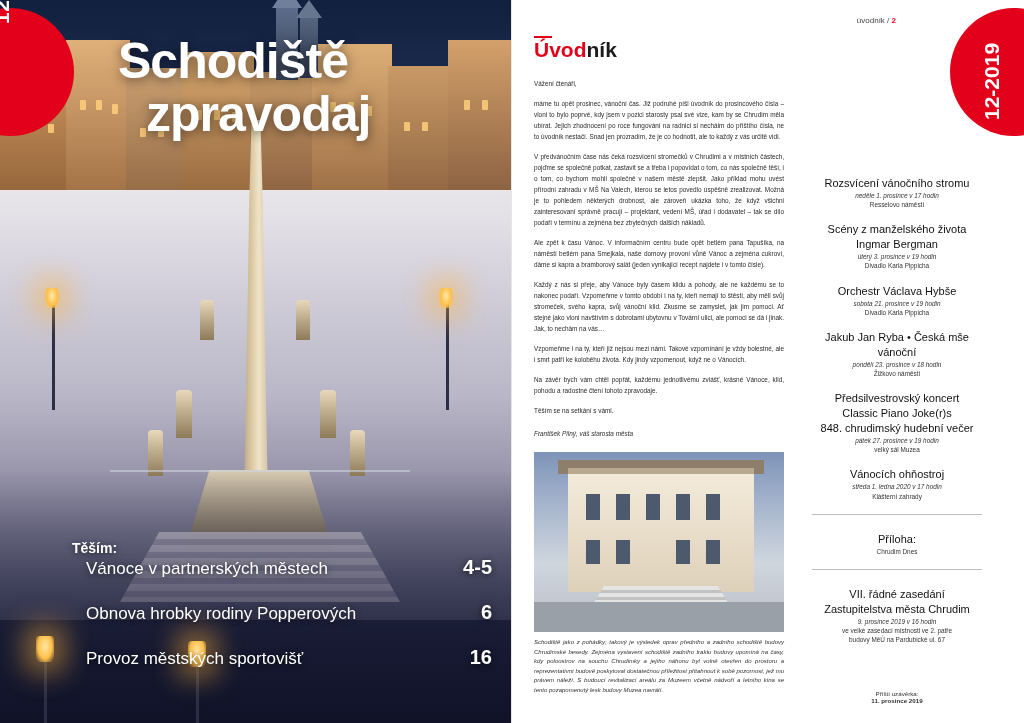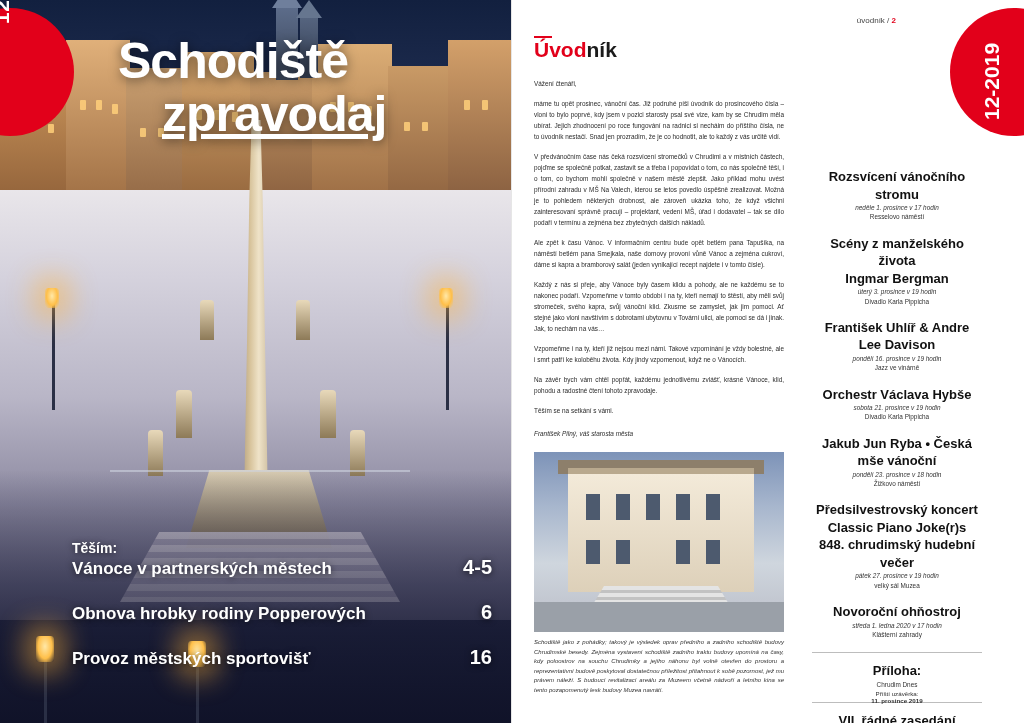--- a/index.html
+++ b/index.html
@@ -70,27 +70,27 @@
     color:#fff;font-weight:bold;font-size:21px;letter-spacing:.5px;
     transform:rotate(-90deg);transform-origin:left top;
     white-space:nowrap;
   }
   .cover-title{
     position:absolute;left:118px;top:36px;width:392px;
     color:#fff;font-weight:bold;font-size:50px;line-height:1.02;
     text-shadow:0 2px 12px rgba(0,0,0,.55);
     letter-spacing:-1px;
   }
-  .cover-title .l2{display:block;margin-left:44px;margin-top:2px;text-decoration:underline;}
+  .cover-title .l2{display:block;margin-left:28px;margin-top:2px;}
   .toc{
     position:absolute;left:72px;top:540px;width:420px;color:#fff;
   }
   .toc .label{font-size:14px;font-weight:bold;text-shadow:0 1px 6px rgba(0,0,0,.7);}
   .toc-row{display:flex;align-items:flex-end;justify-content:space-between;margin-bottom:22px;}
-  .toc-row .t{font-size:17px;font-weight:bold;text-shadow:0 1px 6px rgba(0,0,0,.7);line-height:1.25;}
+  .toc-row .t{font-size:17px;font-weight:normal;text-shadow:0 1px 6px rgba(0,0,0,.7);line-height:1.25;margin-left:14px;}
   .toc-row .p{font-size:20px;font-weight:bold;text-shadow:0 1px 6px rgba(0,0,0,.7);margin-left:14px;}
 
   
   .right{position:absolute;left:512px;top:0;width:512px;height:723px;background:#fff;}
   .folio{
     position:absolute;right:128px;top:16px;font-size:8px;color:#444;
   }
   .folio b{color:#e2001a;}
   .badge-right{
     position:absolute;right:-54px;top:8px;width:128px;height:128px;border-radius:50%;
@@ -126,21 +126,21 @@
     clip-path:polygon(12% 0%,88% 0%,100% 100%,0% 100%);}
   .ph-ground{position:absolute;left:0;top:150px;width:250px;height:30px;background:#9aa0a8;}
   .caption{
     position:absolute;left:22px;top:638px;width:250px;
     font-size:6px;line-height:1.6;color:#333;font-style:italic;text-align:justify;
   }
   .events{
     position:absolute;left:300px;top:168px;width:170px;text-align:center;
   }
   .ev{margin-bottom:13px;}
-  .ev .name{font-size:13px;font-weight:bold;color:#111;line-height:1.35;}
+  .ev .name{font-size:11px;font-weight:normal;color:#111;line-height:1.35;margin-top:8px;}
   .ev .meta{font-size:6.4px;font-style:italic;color:#333;line-height:1.45;}
   .ev .place{font-size:6.4px;color:#333;line-height:1.45;}
   .ev.divider{border-top:1px solid #bdbdbd;padding-top:9px;margin-top:4px;}
   .deadline{
     position:absolute;left:300px;top:690px;width:170px;text-align:center;
     font-size:6.2px;color:#333;
   }
   .deadline .b{font-weight:bold;}
   .fold{position:absolute;left:511px;top:0;width:2px;height:723px;background:#e6e6e6;}
 </style>
@@ -286,41 +286,36 @@
         <div class="name">Rozsvícení vánočního stromu</div>
         <div class="meta">neděle 1. prosince v 17 hodin</div>
         <div class="place">Resselovo náměstí</div>
       </div>
       <div class="ev">
         <div class="name">Scény z manželského života<br>Ingmar Bergman</div>
         <div class="meta">úterý 3. prosince v 19 hodin</div>
         <div class="place">Divadlo Karla Pippicha</div>
       </div>
       <div class="ev">
-        <div class="name">František Uhlíř &amp; Andre Lee Davison</div>
-        <div class="meta">pondělí 16. prosince v 19 hodin</div>
-        <div class="place">Jazz ve vinárně</div>
-      </div>
-      <div class="ev">
         <div class="name">Orchestr Václava Hybše</div>
         <div class="meta">sobota 21. prosince v 19 hodin</div>
         <div class="place">Divadlo Karla Pippicha</div>
       </div>
       <div class="ev">
-        <div class="name">Jakub Jun Ryba • Česká mše vánoční</div>
+        <div class="name">Jakub Jan Ryba • Česká mše vánoční</div>
         <div class="meta">pondělí 23. prosince v 18 hodin</div>
         <div class="place">Žižkovo náměstí</div>
       </div>
       <div class="ev">
         <div class="name">Předsilvestrovský koncert<br>Classic Piano Joke(r)s<br>848. chrudimský hudební večer</div>
         <div class="meta">pátek 27. prosince v 19 hodin</div>
         <div class="place">velký sál Muzea</div>
       </div>
       <div class="ev">
-        <div class="name">Novoroční ohňostroj</div>
+        <div class="name">Vánocích ohňostroj</div>
         <div class="meta">středa 1. ledna 2020 v 17 hodin</div>
         <div class="place">Klášterní zahrady</div>
       </div>
       <div class="ev divider">
         <div class="name">Příloha:</div>
         <div class="place">Chrudim Dnes</div>
       </div>
       <div class="ev divider">
         <div class="name">VII. řádné zasedání<br>Zastupitelstva města Chrudim</div>
         <div class="meta">9. prosince 2019 v 16 hodin</div>

